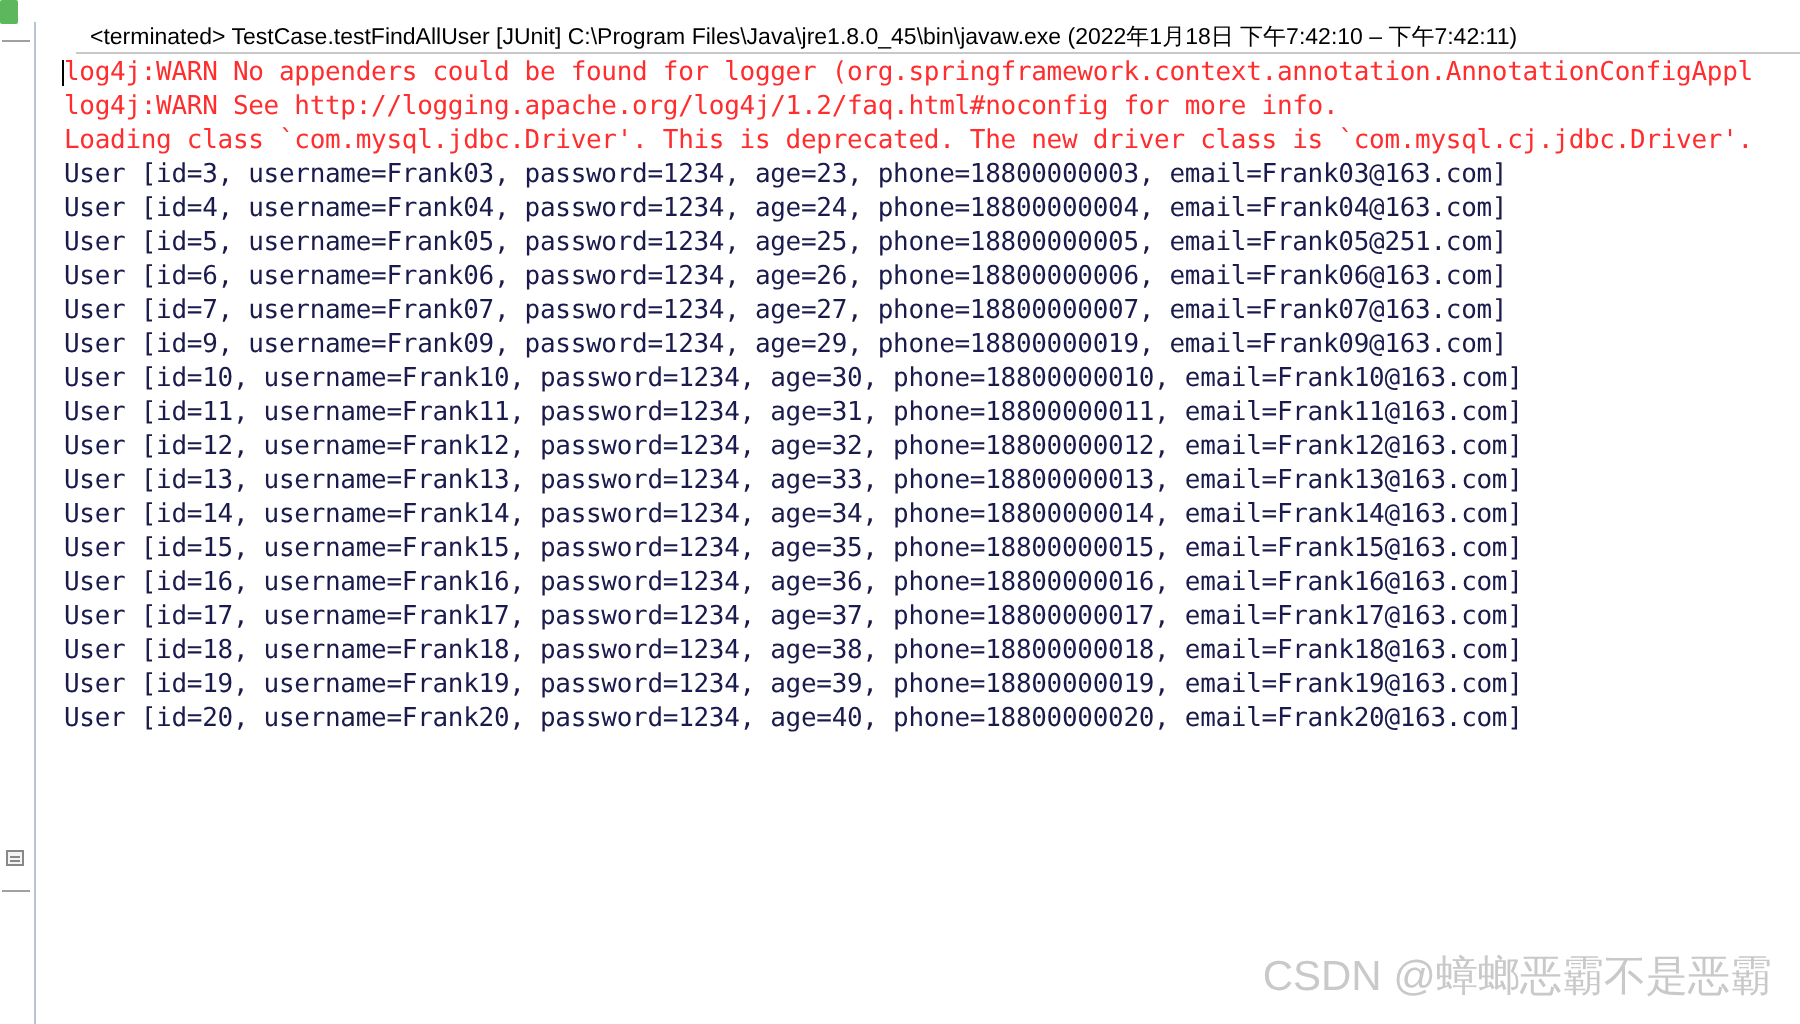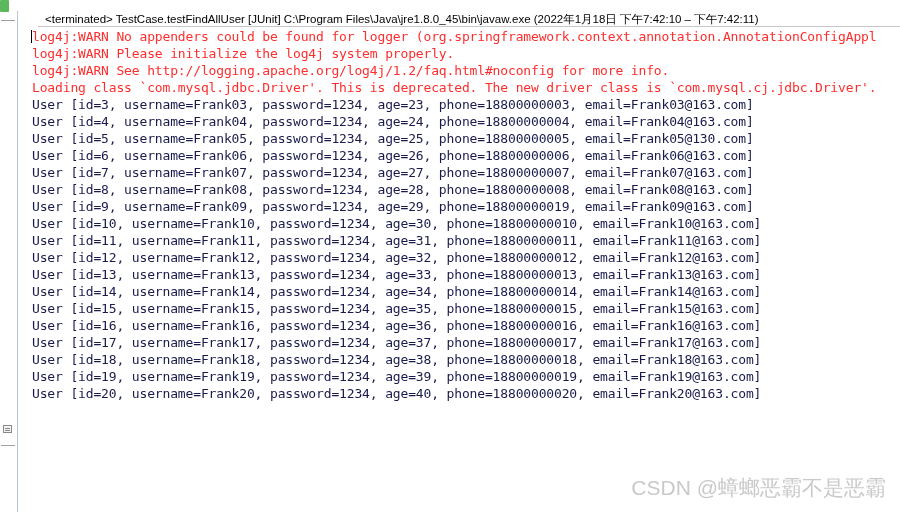--- a/index.html
+++ b/index.html
@@ -199,29 +199,27 @@
 </div>
 
 <div class="console">
 
   <div class="console-header">&lt;terminated&gt; TestCase.testFindAllUser [JUnit] C:\Program Files\Java\jre1.8.0_45\bin\javaw.exe  (2022年1月18日 下午7:42:10 – 下午7:42:11)</div>
 
   <div class="caret"></div>
 
   <div class="console-body" id="console-body">
       <div class="line err">log4j:WARN No appenders could be found for logger (org.springframework.context.annotation.AnnotationConfigAppl</div>
-      <div class="line err">log4j:WARN Please initialize the log4j system properly.</div>
       <div class="line err">log4j:WARN See http://logging.apache.org/log4j/1.2/faq.html#noconfig for more info.</div>
       <div class="line err">Loading class `com.mysql.jdbc.Driver'. This is deprecated. The new driver class is `com.mysql.cj.jdbc.Driver'.</div>
       <div class="line out">User [id=3, username=Frank03, password=1234, age=23, phone=18800000003, email=Frank03@163.com]</div>
       <div class="line out">User [id=4, username=Frank04, password=1234, age=24, phone=18800000004, email=Frank04@163.com]</div>
-      <div class="line out">User [id=5, username=Frank05, password=1234, age=25, phone=18800000005, email=Frank05@130.com]</div>
+      <div class="line out">User [id=5, username=Frank05, password=1234, age=25, phone=18800000005, email=Frank05@251.com]</div>
       <div class="line out">User [id=6, username=Frank06, password=1234, age=26, phone=18800000006, email=Frank06@163.com]</div>
       <div class="line out">User [id=7, username=Frank07, password=1234, age=27, phone=18800000007, email=Frank07@163.com]</div>
-      <div class="line out">User [id=8, username=Frank08, password=1234, age=28, phone=18800000008, email=Frank08@163.com]</div>
       <div class="line out">User [id=9, username=Frank09, password=1234, age=29, phone=18800000019, email=Frank09@163.com]</div>
       <div class="line out">User [id=10, username=Frank10, password=1234, age=30, phone=18800000010, email=Frank10@163.com]</div>
       <div class="line out">User [id=11, username=Frank11, password=1234, age=31, phone=18800000011, email=Frank11@163.com]</div>
       <div class="line out">User [id=12, username=Frank12, password=1234, age=32, phone=18800000012, email=Frank12@163.com]</div>
       <div class="line out">User [id=13, username=Frank13, password=1234, age=33, phone=18800000013, email=Frank13@163.com]</div>
       <div class="line out">User [id=14, username=Frank14, password=1234, age=34, phone=18800000014, email=Frank14@163.com]</div>
       <div class="line out">User [id=15, username=Frank15, password=1234, age=35, phone=18800000015, email=Frank15@163.com]</div>
       <div class="line out">User [id=16, username=Frank16, password=1234, age=36, phone=18800000016, email=Frank16@163.com]</div>
       <div class="line out">User [id=17, username=Frank17, password=1234, age=37, phone=18800000017, email=Frank17@163.com]</div>
       <div class="line out">User [id=18, username=Frank18, password=1234, age=38, phone=18800000018, email=Frank18@163.com]</div>

